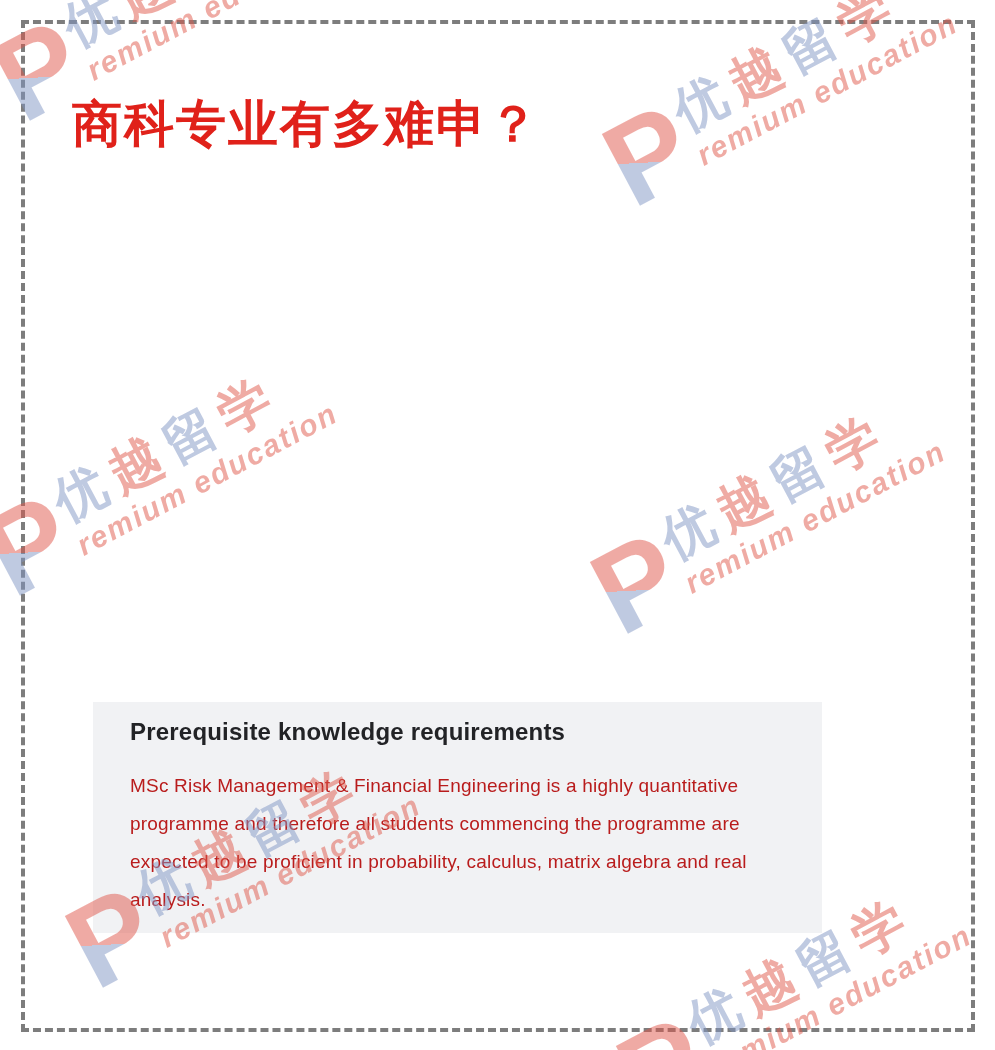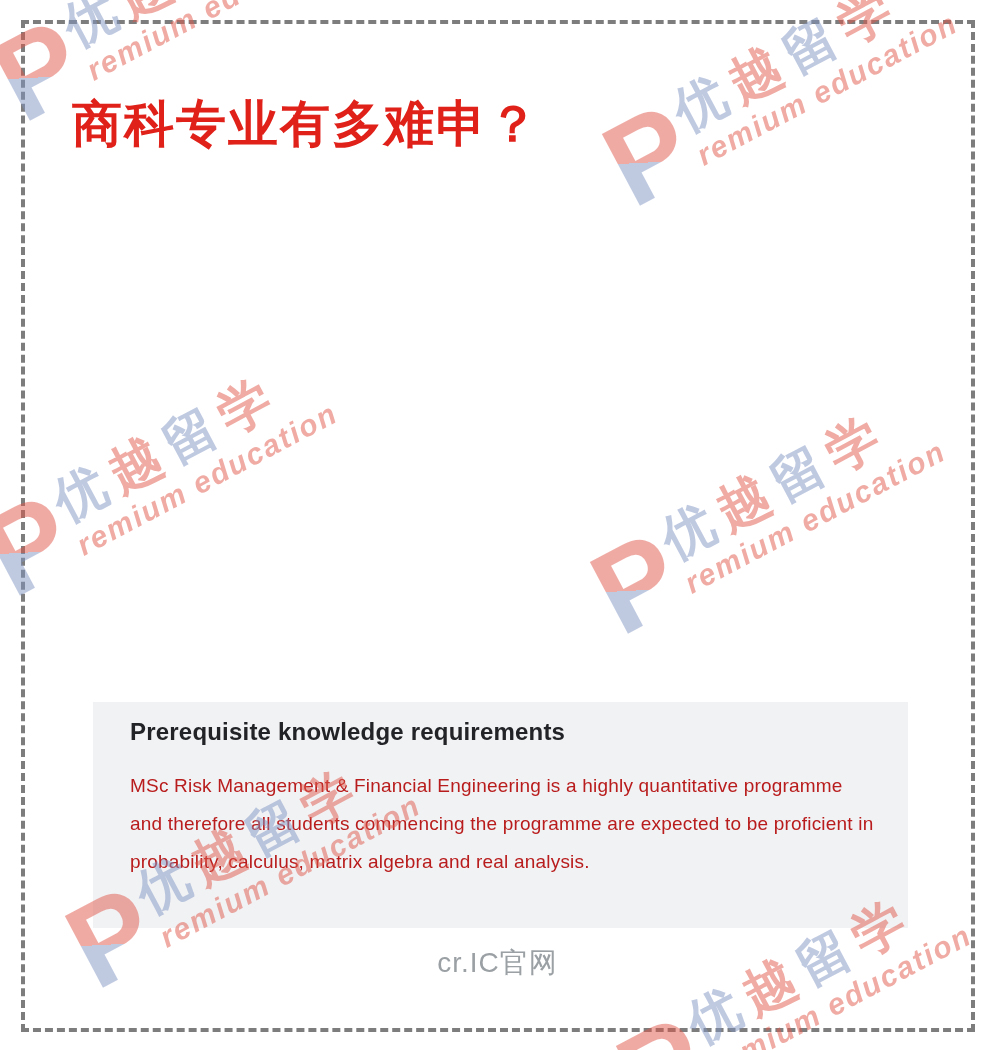--- a/index.html
+++ b/index.html
@@ -57,21 +57,21 @@
   .para-2 { top: 456px; }
   .emph {
     color: #d6271f;
     font-weight: 700;
   }
 
   .quote-box {
     position: absolute;
     left: 93px;
     top: 702px;
-    width: 815px;
+    width: 729px;
     min-height: 226px;
     box-sizing: border-box;
     background: #f1f2f4;
     padding: 14px 29px 14px 37px;
   }
   .quote-heading {
     font-size: 24px;
     font-weight: 700;
     color: #222326;
     line-height: 31px;
@@ -163,21 +163,20 @@
 
     <h1 class="page-title">商科专业有多难申？</h1>
 
 
 
     <div class="quote-box">
       <div class="quote-heading">Prerequisite knowledge requirements</div>
       <div class="quote-body">MSc Risk Management &amp; Financial Engineering is a highly quantitative programme and therefore all students commencing the programme are expected to be proficient in probability, calculus, matrix algebra and real analysis.</div>
     </div>
 
-    <div class="credit">cr.IC官网</div>
 
   </div>
 
   <div class="watermark-layer" id="wm-layer">
 
   <div class="wm wm-pos-1">
       <span class="wm-p">P</span>
       <span class="wm-right">
         <span class="wm-cn"><span class="c-blue">优</span><span class="c-red">越</span></span>
         <span class="wm-en">remium education</span>

